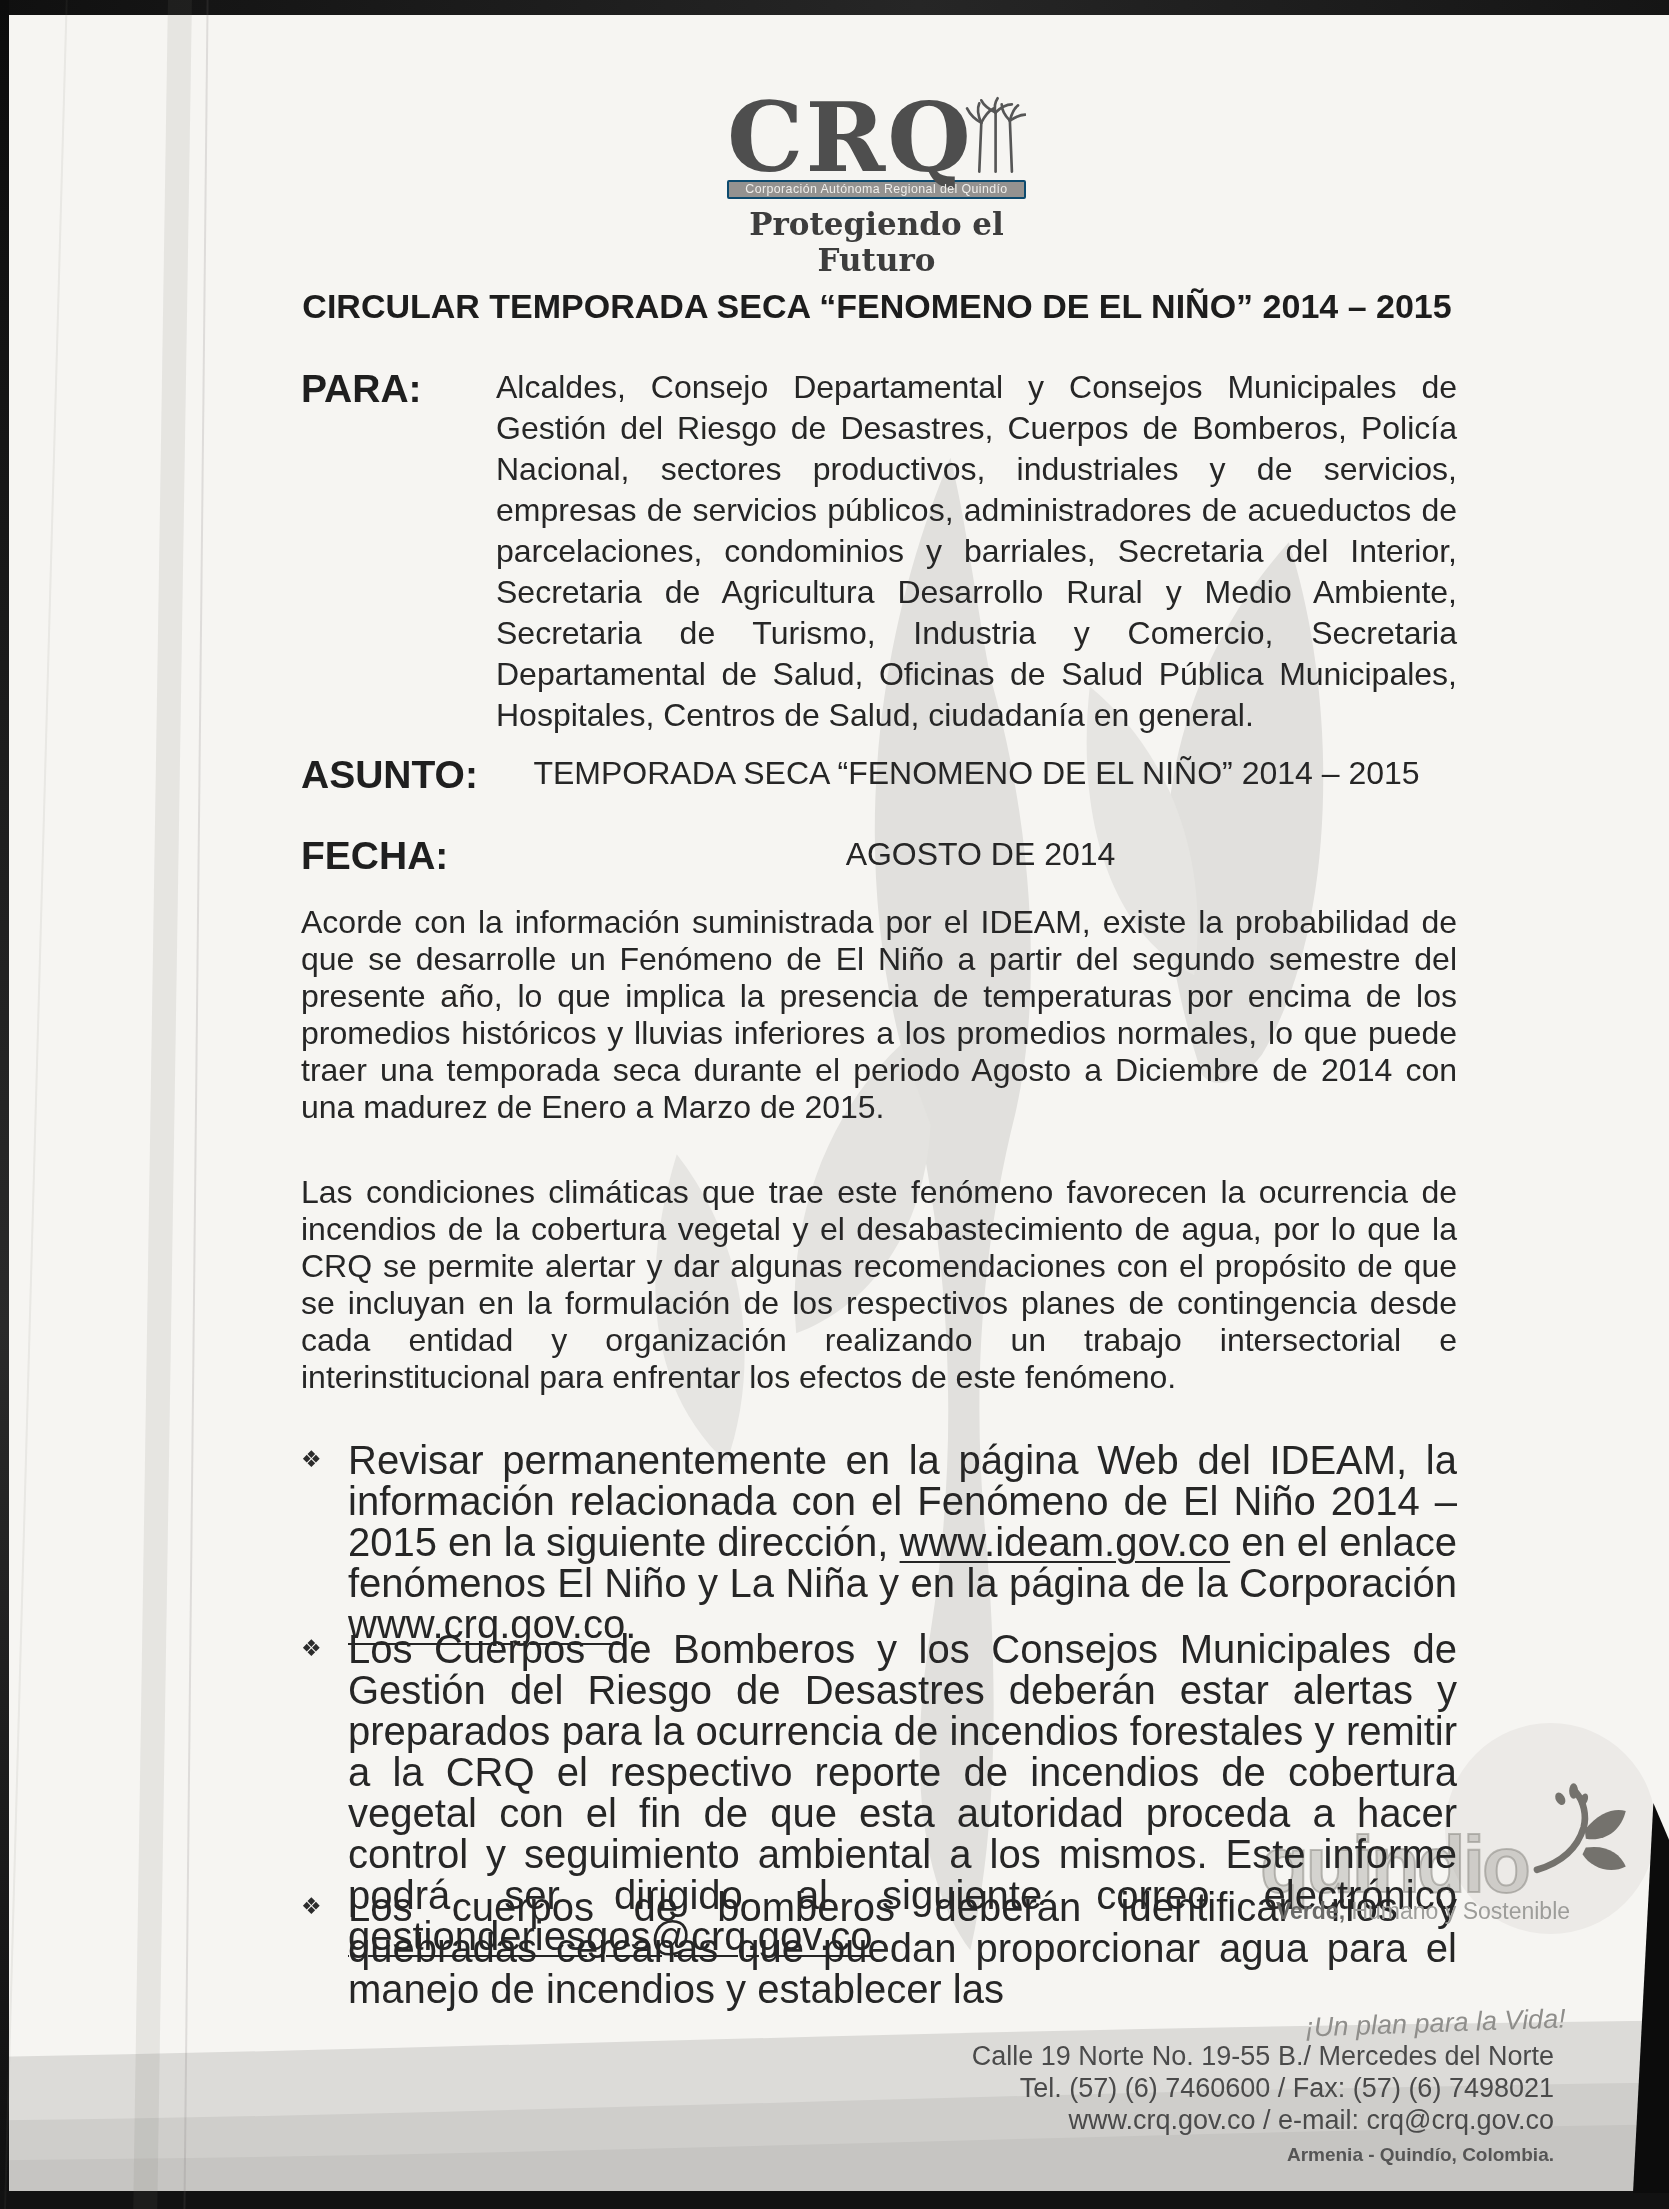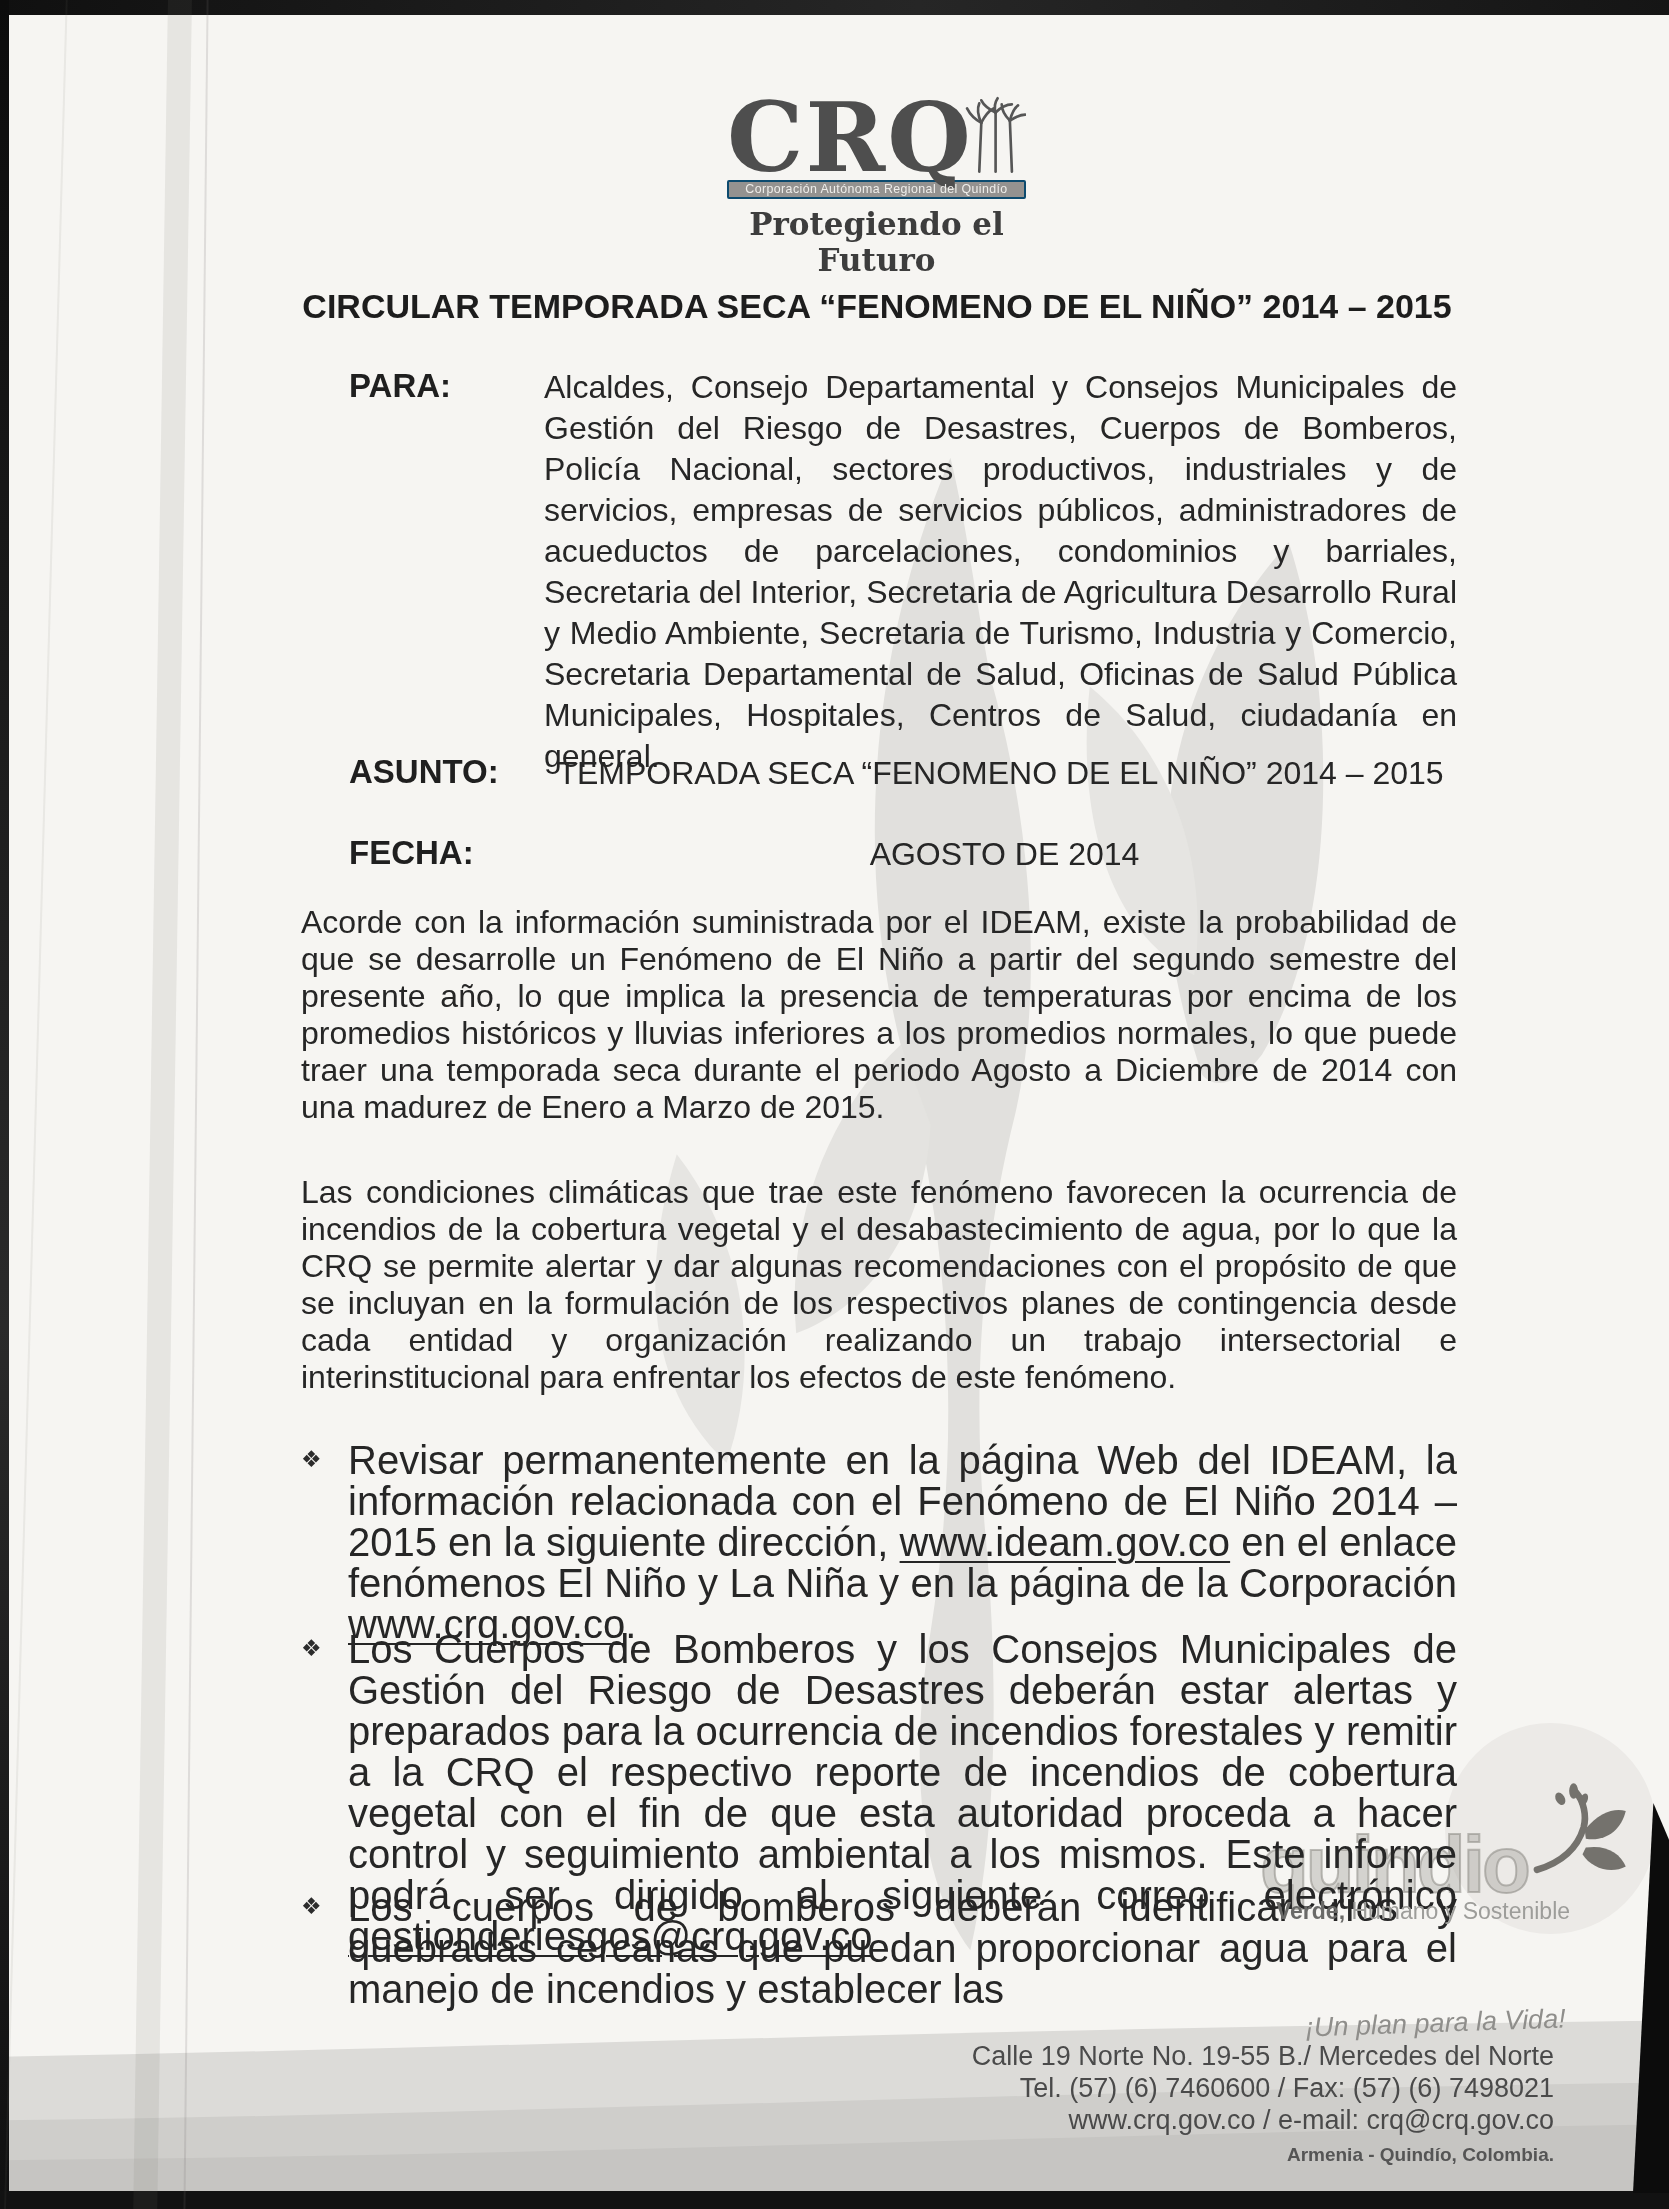--- a/index.html
+++ b/index.html
@@ -29,21 +29,21 @@
   
   .logo{position:absolute;left:695px;top:94px;width:299px;text-align:center;z-index:2;margin-left:32px;}
   .crq-row{display:flex;justify-content:center;align-items:flex-end;}
   .crq-word{font-family:"DejaVu Serif",serif;font-size:96px;line-height:0.92;font-weight:600;color:#4e4e4e;letter-spacing:2px;}
   .palms{margin:0 0 4px -8px;}
   .banner{margin-top:-2px;background:#949290;border:2px solid #0c4a6e;border-radius:2px;color:#efeeeb;font-size:12.4px;line-height:15px;letter-spacing:0.4px;white-space:nowrap;overflow:hidden;}
   .tagline{margin-top:7px;font-family:"DejaVu Serif",serif;font-weight:bold;font-size:31px;color:#3d3d3d;}
   
   .doc-title{position:absolute;left:297px;top:287px;width:1160px;text-align:center;font-weight:bold;font-size:34px;color:#1d1d1d;z-index:2;}
   .frow{position:absolute;left:301px;width:1156px;display:flex;z-index:2;}
-  .flabel{width:195px;flex:0 0 195px;font-weight:bold;font-size:33px;color:#1f1f1f;margin-left:48px;}
+  .flabel{width:195px;flex:0 0 195px;font-weight:bold;font-size:39px;color:#1f1f1f;}
   .fvalue{flex:1;font-size:32px;line-height:41px;text-align:justify;color:#262626;}
   .fvalue.single{text-align:center;}
   .para{position:absolute;left:301px;width:1156px;font-size:32px;line-height:37px;text-align:justify;z-index:2;}
   .bullet{position:absolute;left:301px;width:1156px;display:flex;z-index:2;}
   .bmark{flex:0 0 47px;font-size:23px;padding-top:6px;color:#2c2c2c;}
   .btext{flex:1;font-size:40px;line-height:41px;text-align:justify;}
   .u{text-decoration:underline;text-underline-offset:5px;text-decoration-thickness:2px;}
   
   .verde{position:absolute;left:1276px;top:1898px;font-size:23px;z-index:3;white-space:nowrap;}
   .verde .b{font-weight:bold;color:#6a6a68;}

